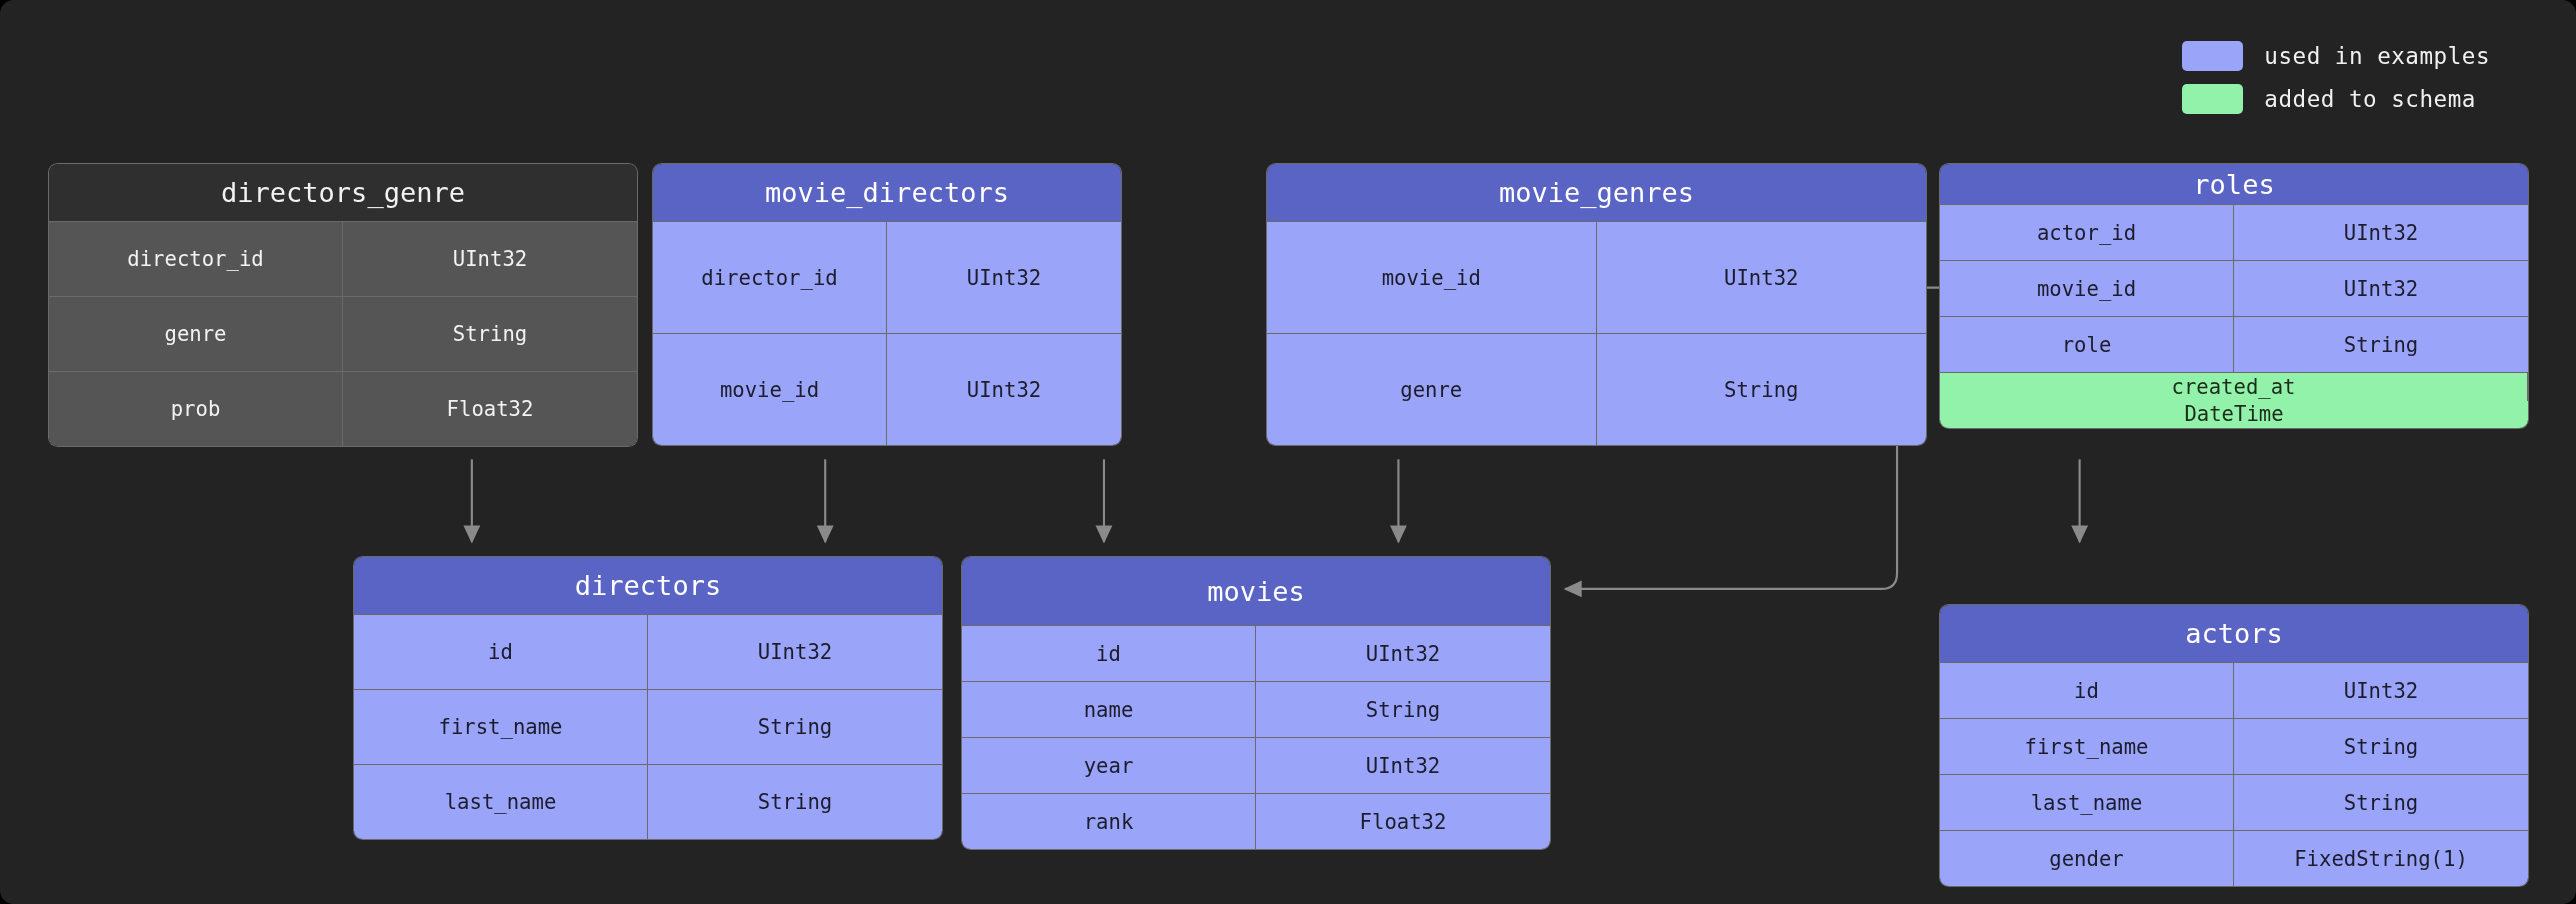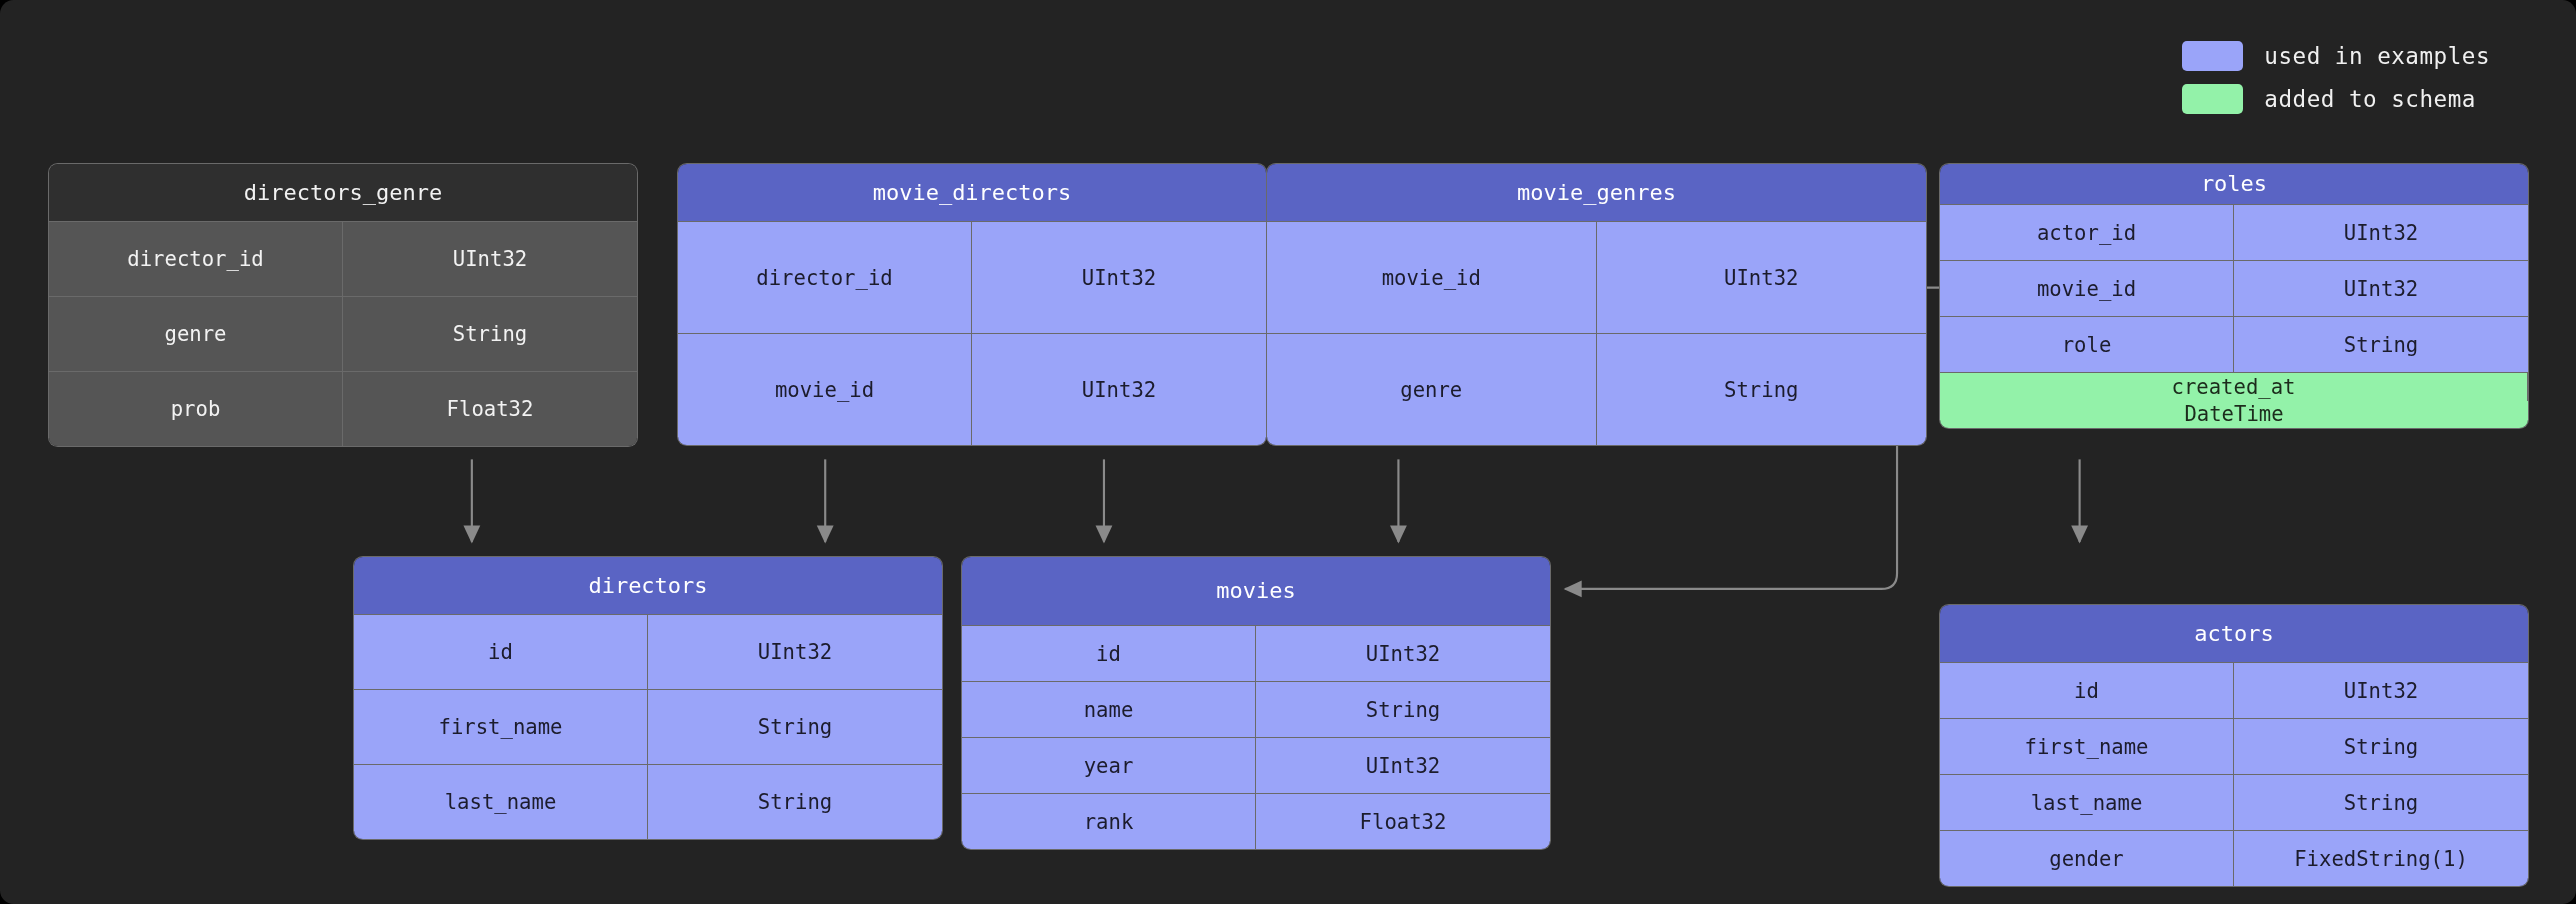--- a/index.html
+++ b/index.html
@@ -50,21 +50,21 @@
   
   .tbl {
     position: absolute;
     border-radius: 8.8px;
     overflow: hidden;
     box-sizing: border-box;
     box-shadow: 0 0 0 1px #6a6a6a;
   }
   .tbl-title {
     text-align: center;
-    font-size: 22px;
+    font-size: 27px;
     line-height: 1;
     display: flex;
     align-items: center;
     justify-content: center;
     box-sizing: border-box;
   }
   .tbl-rows {
     display: flex;
     flex-direction: column;
   }
@@ -145,21 +145,21 @@
           <div class="cell col-name">genre</div>
           <div class="cell col-type">String</div>
         </div>
         <div class="tbl-row" style="height: 75px;">
           <div class="cell col-name">prob</div>
           <div class="cell col-type">Float32</div>
         </div>
       </div>
   </div>
 
-  <div class="tbl v-blue" id="tbl-movie_directors" style="left:678px; top:164px; width:588px;">
+  <div class="tbl v-blue" id="tbl-movie_directors" style="left:653px; top:164px; width:468px;">
     <div class="tbl-title" style="height:57px;">movie_directors</div>
     <div class="tbl-rows">
         <div class="tbl-row" style="height: 112px;">
           <div class="cell col-name">director_id</div>
           <div class="cell col-type">UInt32</div>
         </div>
         <div class="tbl-row" style="height: 112px;">
           <div class="cell col-name">movie_id</div>
           <div class="cell col-type">UInt32</div>
         </div>

